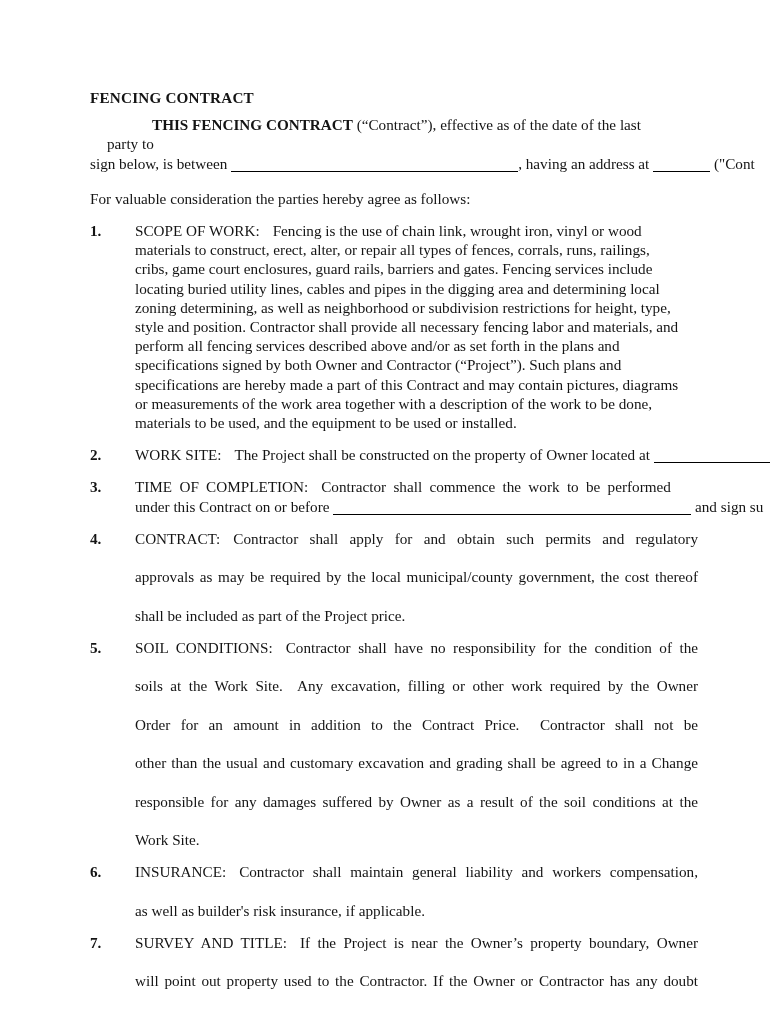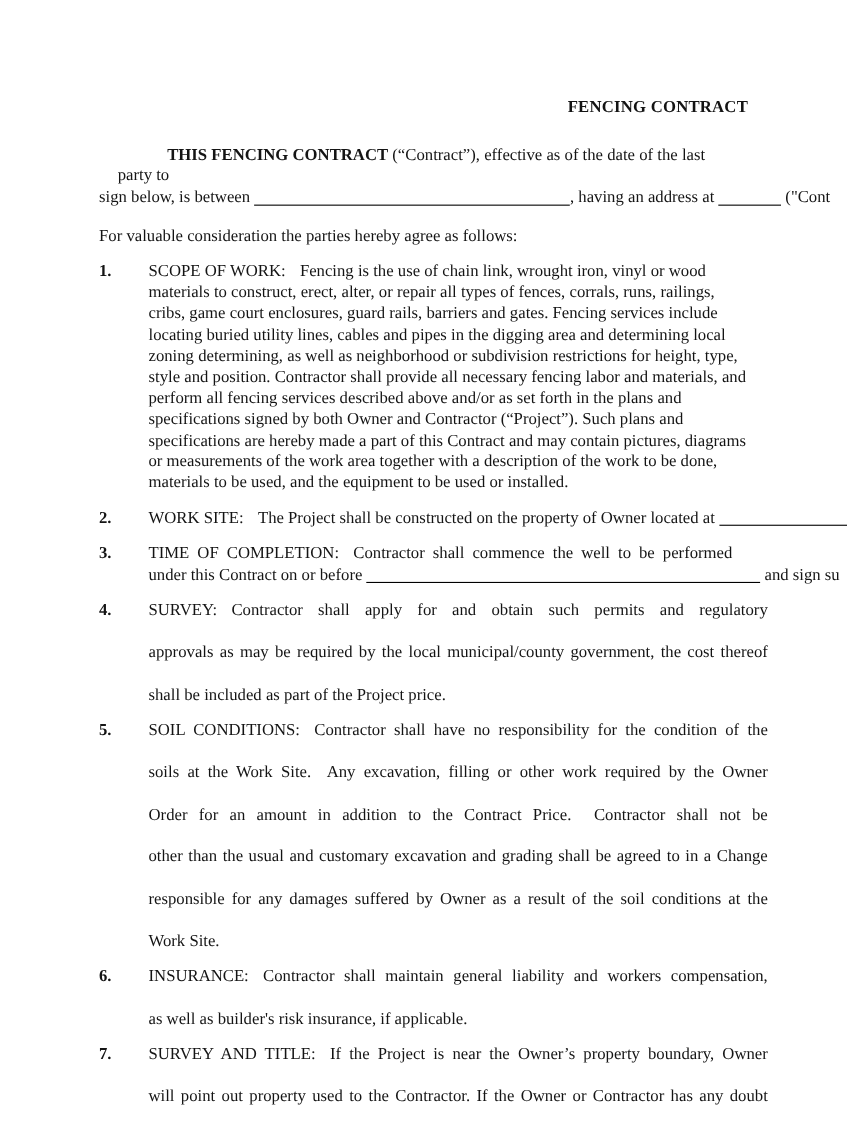--- a/index.html
+++ b/index.html
@@ -19,22 +19,22 @@
     line-height: 19.2px;
     color: #141414;
     padding: 88px 0 0 90px;
     box-sizing: border-box;
     width: 770px;
     height: 1024px;
   }
   .title {
     font-weight: bold;
     width: 590px;
-    text-align: right;
-    margin-bottom: 24px;
+    text-align: left;
+    margin-bottom: 8px;
     letter-spacing: 0.2px;
   }
   .intro { width: 563px; }
   .agree { margin-top: 16px; width: 563px; }
   .sections { width: 608px; }
   .section {
     margin-top: 13px;
     position: relative;
     padding-left: 45px;
     width: 563px;
@@ -91,26 +91,26 @@
         <div class="line"><span>specifications are hereby made a part of this Contract and may contain pictures, diagrams</span></div>
         <div class="line"><span>or measurements of the work area together with a description of the work to be done,</span></div>
         <div class="line"><span>materials to be used, and the equipment to be used or installed.</span></div>
       </div>
       <div class="section">
         <span class="num">2.</span>
         <div class="line nowrap"><span class="heading">WORK SITE:</span><span>The Project shall be constructed on the property of Owner located at </span><span class="blank" style="width: 220px;"></span></div>
       </div>
       <div class="section">
         <span class="num">3.</span>
-        <div class="line spread"><span class="heading">TIME OF COMPLETION:</span><span>Contractor shall commence the well to be performed</span></div>
+        <div class="line spread"><span class="heading">TIME OF COMPLETION:</span><span>Contractor shall commence the work to be performed</span></div>
         <div class="line nowrap"><span>under this Contract on or before </span><span class="blank" style="width: 358px;"></span><span> and sign su</span></div>
       </div>
       <div class="section">
         <span class="num">4.</span>
-        <div class="line jline"><span class="heading">SURVEY:</span><span>Contractor shall apply for and obtain such permits and regulatory</span></div>
+        <div class="line jline"><span class="heading">CONTRACT:</span><span>Contractor shall apply for and obtain such permits and regulatory</span></div>
         <div class="line jline"><span>approvals as may be required by the local municipal/county government, the cost thereof</span></div>
         <div class="line"><span>shall be included as part of the Project price.</span></div>
       </div>
       <div class="section">
         <span class="num">5.</span>
         <div class="line jline"><span class="heading">SOIL CONDITIONS:</span><span>Contractor shall have no responsibility for the condition of the</span></div>
         <div class="line jline"><span>soils at the Work Site.&nbsp; Any excavation, filling or other work required by the Owner</span></div>
         <div class="line jline"><span>Order for an amount in addition to the Contract Price.&nbsp; Contractor shall not be</span></div>
         <div class="line jline"><span>other than the usual and customary excavation and grading shall be agreed to in a Change</span></div>
         <div class="line jline"><span>responsible for any damages suffered by Owner as a result of the soil conditions at the</span></div>

